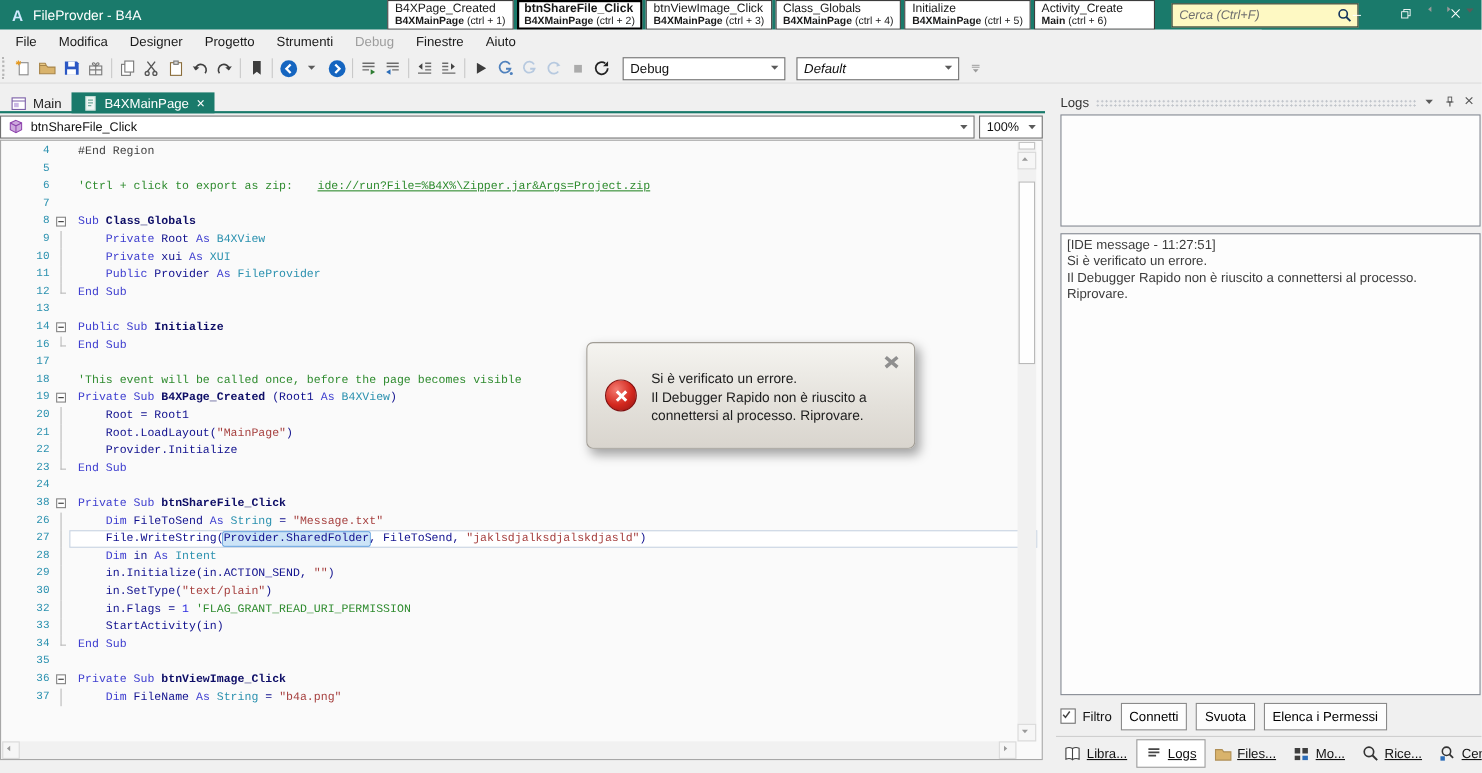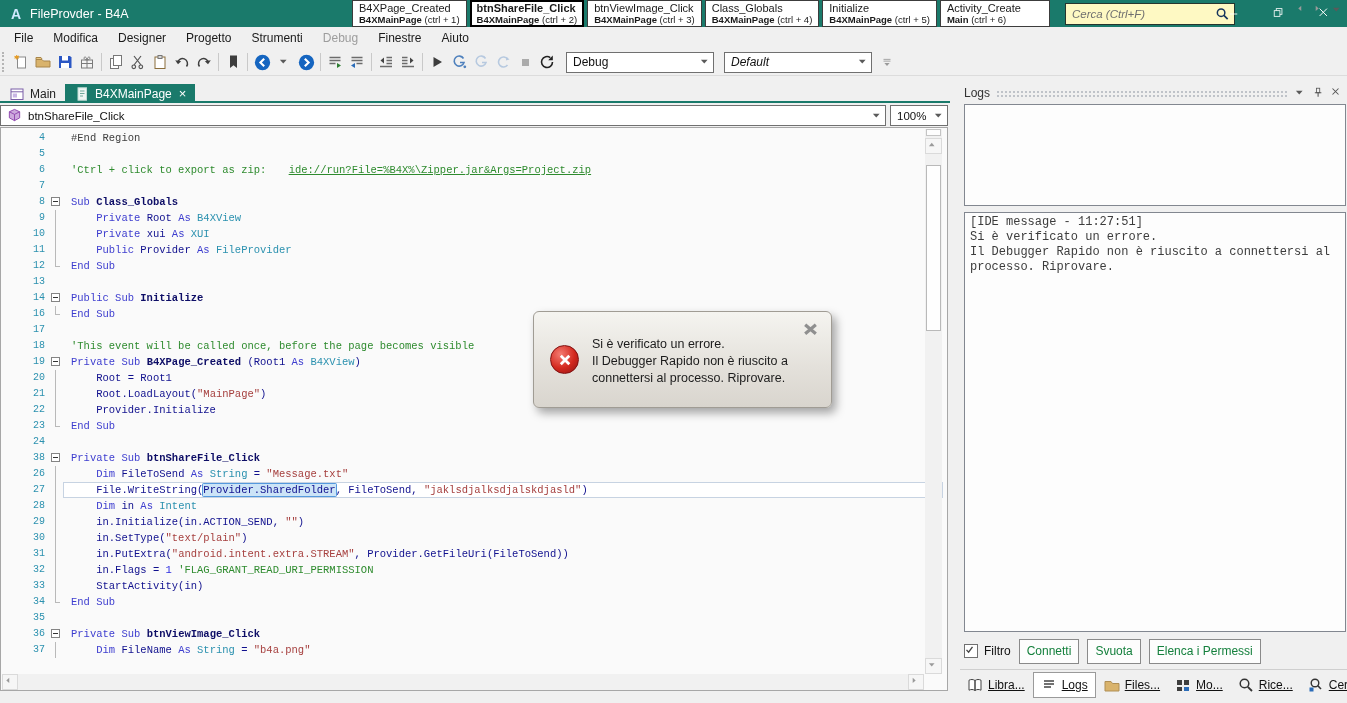--- a/index.html
+++ b/index.html
@@ -74,25 +74,25 @@
   #v-down{left:0;top:529px;width:17px;height:16px;}
   #h-scroll{left:1px;top:546px;width:922px;height:16px;background:#f1f1f1;}
   #h-left{left:0;top:0;width:16px;height:16px;}
   #h-right{right:0;top:0;width:16px;height:16px;}
   
   #logs-panel{left:958px;top:82px;width:389px;height:621px;background:#f0f0f0;}
   #logs-header{left:6px;top:3px;right:4px;height:16px;display:flex;align-items:center;gap:6px;}
   #logs-title{font-size:12px;color:#333;}
   #logs-dots{flex:1;height:7px;background-image:radial-gradient(circle,#bfc3c9 0.9px,transparent 1px);background-size:4px 4px;}
   #logs-box-top{left:6px;top:22px;right:1px;height:102px;background:#fdfdfd;border:1px solid #828790;box-sizing:border-box;}
-  #logs-box-msgs{left:6px;top:130px;right:1px;height:420px;background:#fdfdfd;border:1px solid #828790;box-sizing:border-box;padding:2px 5px;font-size:12px;color:#3c3c3c;line-height:15px;font-family:Liberation Mono, monospace;}
+  #logs-box-msgs{left:6px;top:130px;right:1px;height:420px;background:#fdfdfd;border:1px solid #828790;box-sizing:border-box;padding:2px 5px;font-size:12px;color:#3c3c3c;line-height:15px;}
   #filter-row{left:6px;top:556px;right:2px;height:26px;display:flex;align-items:center;gap:8px;}
   #filter-checkbox{width:14px;height:14px;background:#fff;border:1px solid #707070;display:flex;align-items:center;justify-content:center;box-sizing:border-box;}
   #filter-label{font-size:12px;color:#111;margin-left:-2px;}
-  .lbtn{height:23px;background:#fdfdfd;border:1px solid #8a8a8a;font-size:12px;color:#15803d;display:flex;align-items:center;padding:0 7px;}
+  .lbtn{height:23px;background:#fdfdfd;border:1px solid #8a8a8a;font-size:12px;color:#000000;display:flex;align-items:center;padding:0 7px;}
   #panel-tabs{left:2px;top:587px;right:0;height:26px;display:flex;align-items:stretch;border-top:1px solid #cfcfcf;padding-top:2px;gap:1px;}
   .ptab{display:flex;align-items:center;gap:5px;font-size:12px;color:#111;padding:0 7px;white-space:nowrap;text-decoration:underline;}
   .ptab.active{background:#ffffff;border:1px solid #9a9a9a;}
   
   #error-dialog{left:533px;top:311px;width:297px;height:95px;border:1px solid #a09c94;border-radius:6px;
     background:linear-gradient(#f5f4f0,#e3e0da 60%,#d9d5ce);box-shadow:4px 5px 10px rgba(0,0,0,0.35);z-index:50;}
   #error-icon{position:absolute;left:16px;top:33px;width:27px;height:27px;border-radius:50%;
     background:radial-gradient(circle at 35% 30%,#f47c72,#d3281e 55%,#8f1414);border:1px solid #801010;
     display:flex;align-items:center;justify-content:center;}
   #dialog-text{position:absolute;left:58px;top:24px;font-size:12.5px;color:#1c1c1c;line-height:17px;}
@@ -425,21 +425,20 @@
       <div class="cl"><span class="num">21</span><span class="guide"></span><span class="txt"><span class="tk-d">    Root.LoadLayout(</span><span class="tk-s">"MainPage"</span><span class="tk-d">)</span></span></div>
       <div class="cl"><span class="num">22</span><span class="guide"></span><span class="txt"><span class="tk-d">    Provider.Initialize</span></span></div>
       <div class="cl"><span class="num">23</span><span class="guide end"></span><span class="txt"><span class="tk-k">End Sub</span></span></div>
       <div class="cl"><span class="num">24</span><span class="txt"></span></div>
       <div class="cl"><span class="num">38</span><span class="fold"></span><span class="txt"><span class="tk-k">Private Sub </span><span class="tk-n">btnShareFile_Click</span></span></div>
       <div class="cl"><span class="num">26</span><span class="guide"></span><span class="txt"><span class="tk-k">    Dim </span><span class="tk-d">FileToSend </span><span class="tk-k">As </span><span class="tk-t">String</span><span class="tk-d"> = </span><span class="tk-s">"Message.txt"</span></span></div>
       <div class="cl"><div class="hlband"></div><span class="num">27</span><span class="guide"></span><span class="txt"><span class="tk-d">    File.WriteString(</span><span class="tk-box">Provider.SharedFolder</span><span class="tk-d">, FileToSend, </span><span class="tk-s">"jaklsdjalksdjalskdjasld"</span><span class="tk-d">)</span></span></div>
       <div class="cl"><span class="num">28</span><span class="guide"></span><span class="txt"><span class="tk-k">    Dim </span><span class="tk-d">in </span><span class="tk-k">As </span><span class="tk-t">Intent</span></span></div>
       <div class="cl"><span class="num">29</span><span class="guide"></span><span class="txt"><span class="tk-d">    in.Initialize(in.ACTION_SEND, </span><span class="tk-s">""</span><span class="tk-d">)</span></span></div>
       <div class="cl"><span class="num">30</span><span class="guide"></span><span class="txt"><span class="tk-d">    in.SetType(</span><span class="tk-s">"text/plain"</span><span class="tk-d">)</span></span></div>
-      <div class="cl"><span class="num">31</span><span class="guide"></span><span class="txt"><span class="tk-d">    in.PutExtra(</span><span class="tk-s">"android.intent.extra.STREAM"</span><span class="tk-d">, Provider.GetFileUri(FileToSend))</span></span></div>
       <div class="cl"><span class="num">32</span><span class="guide"></span><span class="txt"><span class="tk-d">    in.Flags = </span><span class="tk-num">1</span><span class="tk-c"> 'FLAG_GRANT_READ_URI_PERMISSION</span></span></div>
       <div class="cl"><span class="num">33</span><span class="guide"></span><span class="txt"><span class="tk-d">    StartActivity(in)</span></span></div>
       <div class="cl"><span class="num">34</span><span class="guide end"></span><span class="txt"><span class="tk-k">End Sub</span></span></div>
       <div class="cl"><span class="num">35</span><span class="txt"></span></div>
       <div class="cl"><span class="num">36</span><span class="fold"></span><span class="txt"><span class="tk-k">Private Sub </span><span class="tk-n">btnViewImage_Click</span></span></div>
       <div class="cl"><span class="num">37</span><span class="guide"></span><span class="txt"><span class="tk-k">    Dim </span><span class="tk-d">FileName </span><span class="tk-k">As </span><span class="tk-t">String</span><span class="tk-d"> = </span><span class="tk-s">"b4a.png"</span></span></div>
     </div>
   <div id="v-scroll" class="abs sb-track">
     <div id="v-grip" class="abs"></div>
     <div id="v-up" class="abs sb-btn">

